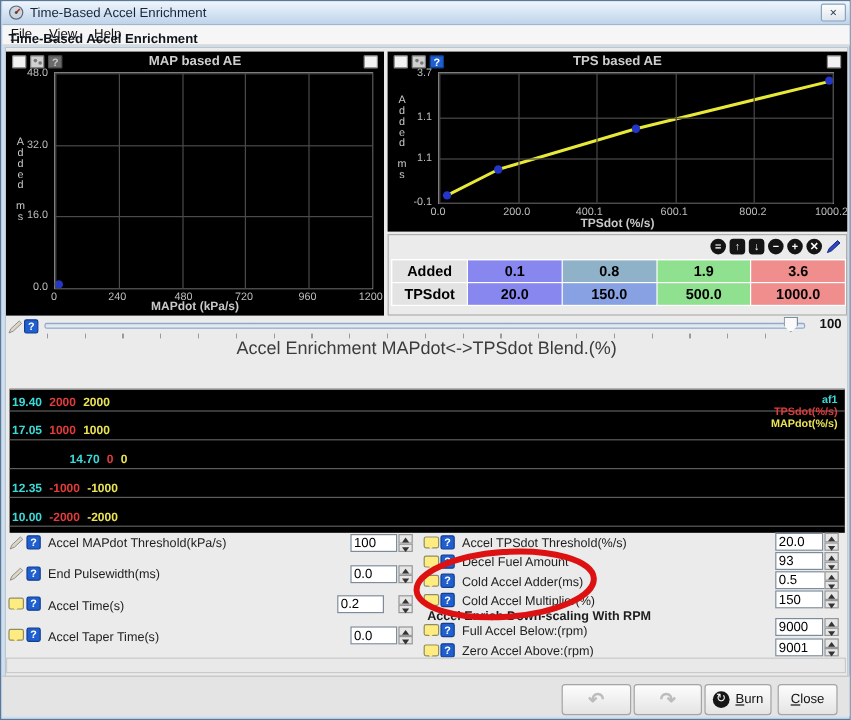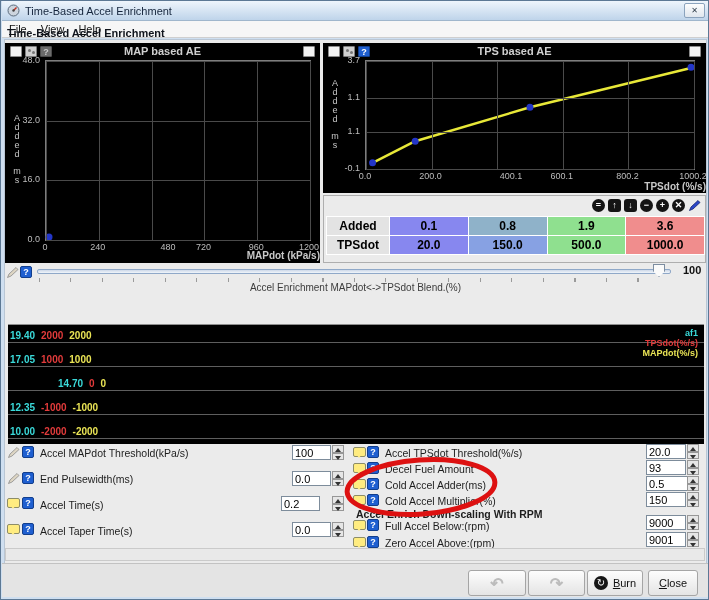--- a/index.html
+++ b/index.html
@@ -39,21 +39,21 @@
            text-align:center; line-height:10px; }
   .plot { position:absolute; border:1px solid #7e7e7e; }
   .gl { position:absolute; background:#4a4a4a; }
   .gl.v { top:0; bottom:0; width:1px; }
   .gl.h { left:0; right:0; height:1px; }
   .tick { position:absolute; font-size:9px; color:#bdbdbd; white-space:nowrap; }
   .tick.xt { transform:translateX(-50%); }
   .tick.yt { left:0; text-align:right; }
   .ylab { position:absolute; left:6px; width:12px; text-align:center; font-size:9px;
           line-height:9px; color:#c8c8c8; }
-  .xlab { position:absolute; left:0; right:0; text-align:right; font-size:10px;
+  .xlab { position:absolute; left:0; right:0; text-align:center; font-size:10px;
           font-weight:bold; color:#c8c8c8; }
   
   .tablepanel { position:absolute; left:322px; top:194px; width:383px; height:68px;
                 background:#ebebeb; border:1px solid #aeaeae; }
   .ttoolbar { position:absolute; top:3px; right:4px; display:flex; gap:3px; align-items:center; }
   .ticon { width:13px; height:13px; background:#141414; color:#fff; font-size:9px; font-weight:bold;
            text-align:center; line-height:12px; }
   .round { border-radius:50%; }
   .sq { border-radius:3px; }
   .bins { position:absolute; left:2px; top:20px; width:379px;
@@ -64,21 +64,21 @@
   
   .slider-track { position:absolute; left:36px; top:268px; width:634px; height:5px;
                   background:linear-gradient(#cdd8e8,#f0f5fb); border:1px solid #8fa8c8; border-radius:2px; }
   .slider-ticks { position:absolute; left:38px; top:277px; width:630px; height:4px;
                   background:repeating-linear-gradient(to right,#9a9a9a 0 1px,transparent 1px 31.5px); }
   .slider-thumb { position:absolute; left:652px; top:263px; width:12px; height:13px;
                   background:#fafafa; clip-path:polygon(0 0,100% 0,100% 55%,50% 100%,0 55%);
                   filter:drop-shadow(0 0 1px #55master6a7d); border:1px solid #7d8da0; }
   .slider-value { position:absolute; left:682px; top:263px; font-size:11px; font-weight:bold; color:#111; }
   .slider-label { position:absolute; left:0; top:281px; width:709px; text-align:center;
-                  font-size:10px; color:#3c3c3c; }
+                  font-size:15px; color:#3c3c3c; }
   
   .livegraph { position:absolute; left:7px; top:323px; width:696px; height:120px; background:#000;
                border-top:1px solid #8e8e8e; }
   .ggl { position:absolute; left:0; right:0; height:1px; background:#5e5e5e; }
   .grow { position:absolute; left:2px; font-size:10px; font-weight:bold; white-space:nowrap; }
   .grow span { margin-right:6px; }
   .glegend { position:absolute; right:6px; font-size:9px; font-weight:bold; text-align:right; }
   
   .frow-label { position:absolute; font-size:10.5px; color:#1d1d1d; }
   .fhdr { position:absolute; font-size:10.5px; font-weight:bold; color:#1d1d1d; }
@@ -152,21 +152,21 @@
         <div style="height: 8px;"></div>
         <div>m</div>
         <div>s</div>
       </div>
     <div class="plot" style="left:40px; top:17px; width:266px; height:181px;"><div class="gl v" style="left: 0px;"></div><div class="gl v" style="left: 52.8px;"></div><div class="gl v" style="left: 105.6px;"></div><div class="gl v" style="left: 158.4px;"></div><div class="gl v" style="left: 211.2px;"></div><div class="gl v" style="left: 264px;"></div><div class="gl h" style="top: 0px;"></div><div class="gl h" style="top: 59.6667px;"></div><div class="gl h" style="top: 119.333px;"></div><div class="gl h" style="top: 179px;"></div><svg width="264" height="179" style="overflow: visible;">
           <circle cx="3" cy="176" r="3.5" fill="#2336c8"></circle>
         </svg></div>
     <div class="xlab" style="top:207px;">MAPdot (kPa/s)</div>
   <div class="tick xt" style="left: 40px; top: 199px;">0</div>
       <div class="tick xt" style="left: 92.8px; top: 199px;">240</div>
-      <div class="tick xt" style="left: 163px; top: 199px;">480</div>
+      <div class="tick xt" style="left: 148px; top: 199px;">480</div>
       <div class="tick xt" style="left: 198.4px; top: 199px;">720</div>
       <div class="tick xt" style="left: 251.2px; top: 199px;">960</div>
       <div class="tick xt" style="left: 304px; top: 199px;">1200</div>
       <div class="tick yt" style="top: 12px; width: 35px;">48.0</div>
       <div class="tick yt" style="top: 71.6667px; width: 35px;">32.0</div>
       <div class="tick yt" style="top: 131.333px; width: 35px;">16.0</div>
       <div class="tick yt" style="top: 191px; width: 35px;">0.0</div>
     </div>
 
   <div class="chart" style="left:322px; top:42px; width:383px; height:150px;">
@@ -191,21 +191,21 @@
     <div class="plot" style="left:42px; top:17px; width:330px; height:110px;"><div class="gl v" style="left: 0px;"></div><div class="gl v" style="left: 65.5869px;"></div><div class="gl v" style="left: 131.207px;"></div><div class="gl v" style="left: 196.793px;"></div><div class="gl v" style="left: 262.413px;"></div><div class="gl v" style="left: 328px;"></div><div class="gl h" style="top: 0px;"></div><div class="gl h" style="top: 37.0286px;"></div><div class="gl h" style="top: 70.9714px;"></div><div class="gl h" style="top: 108px;"></div><svg width="328" height="108" style="overflow: visible;">
           <polyline points="6.55868826234753,101.82857142857142 49.19016196760647,80.22857142857143 163.96720655868825,46.28571428571429 327.9344131173765,6.171428571428562" fill="none" stroke="#e8e838" stroke-width="2.5" stroke-linejoin="round"></polyline>
           <circle cx="6.55868826234753" cy="101.82857142857142" r="3.5" fill="#2336c8"></circle>
           <circle cx="49.19016196760647" cy="80.22857142857143" r="3.5" fill="#2336c8"></circle>
           <circle cx="163.96720655868825" cy="46.28571428571429" r="3.5" fill="#2336c8"></circle>
           <circle cx="325" cy="6.171428571428562" r="3.5" fill="#2336c8"></circle>
         </svg></div>
     <div class="xlab" style="top:138px;">TPSdot (%/s)</div>
   <div class="tick xt" style="left: 42px; top: 128px;">0.0</div>
       <div class="tick xt" style="left: 107.587px; top: 128px;">200.0</div>
-      <div class="tick xt" style="left: 188px; top: 128px; text-align: center;">400.1</div>
+      <div class="tick xt" style="left: 168px; top: 128px; text-align: center;">400.1</div>
       <div class="tick xt" style="left: 238.793px; top: 128px;">600.1</div>
       <div class="tick xt" style="left: 304.413px; top: 128px;">800.2</div>
       <div class="tick xt" style="left: 370px; top: 128px;">1000.2</div>
       <div class="tick yt" style="top: 12px; width: 37px;">3.7</div>
       <div class="tick yt" style="top: 49.0286px; width: 37px;">1.1</div>
       <div class="tick yt" style="top: 82.9714px; width: 37px;">1.1</div>
       <div class="tick yt" style="top: 120px; width: 37px; padding-left: 8px;">-0.1</div>
     </div>
 
   <div class="tablepanel">

